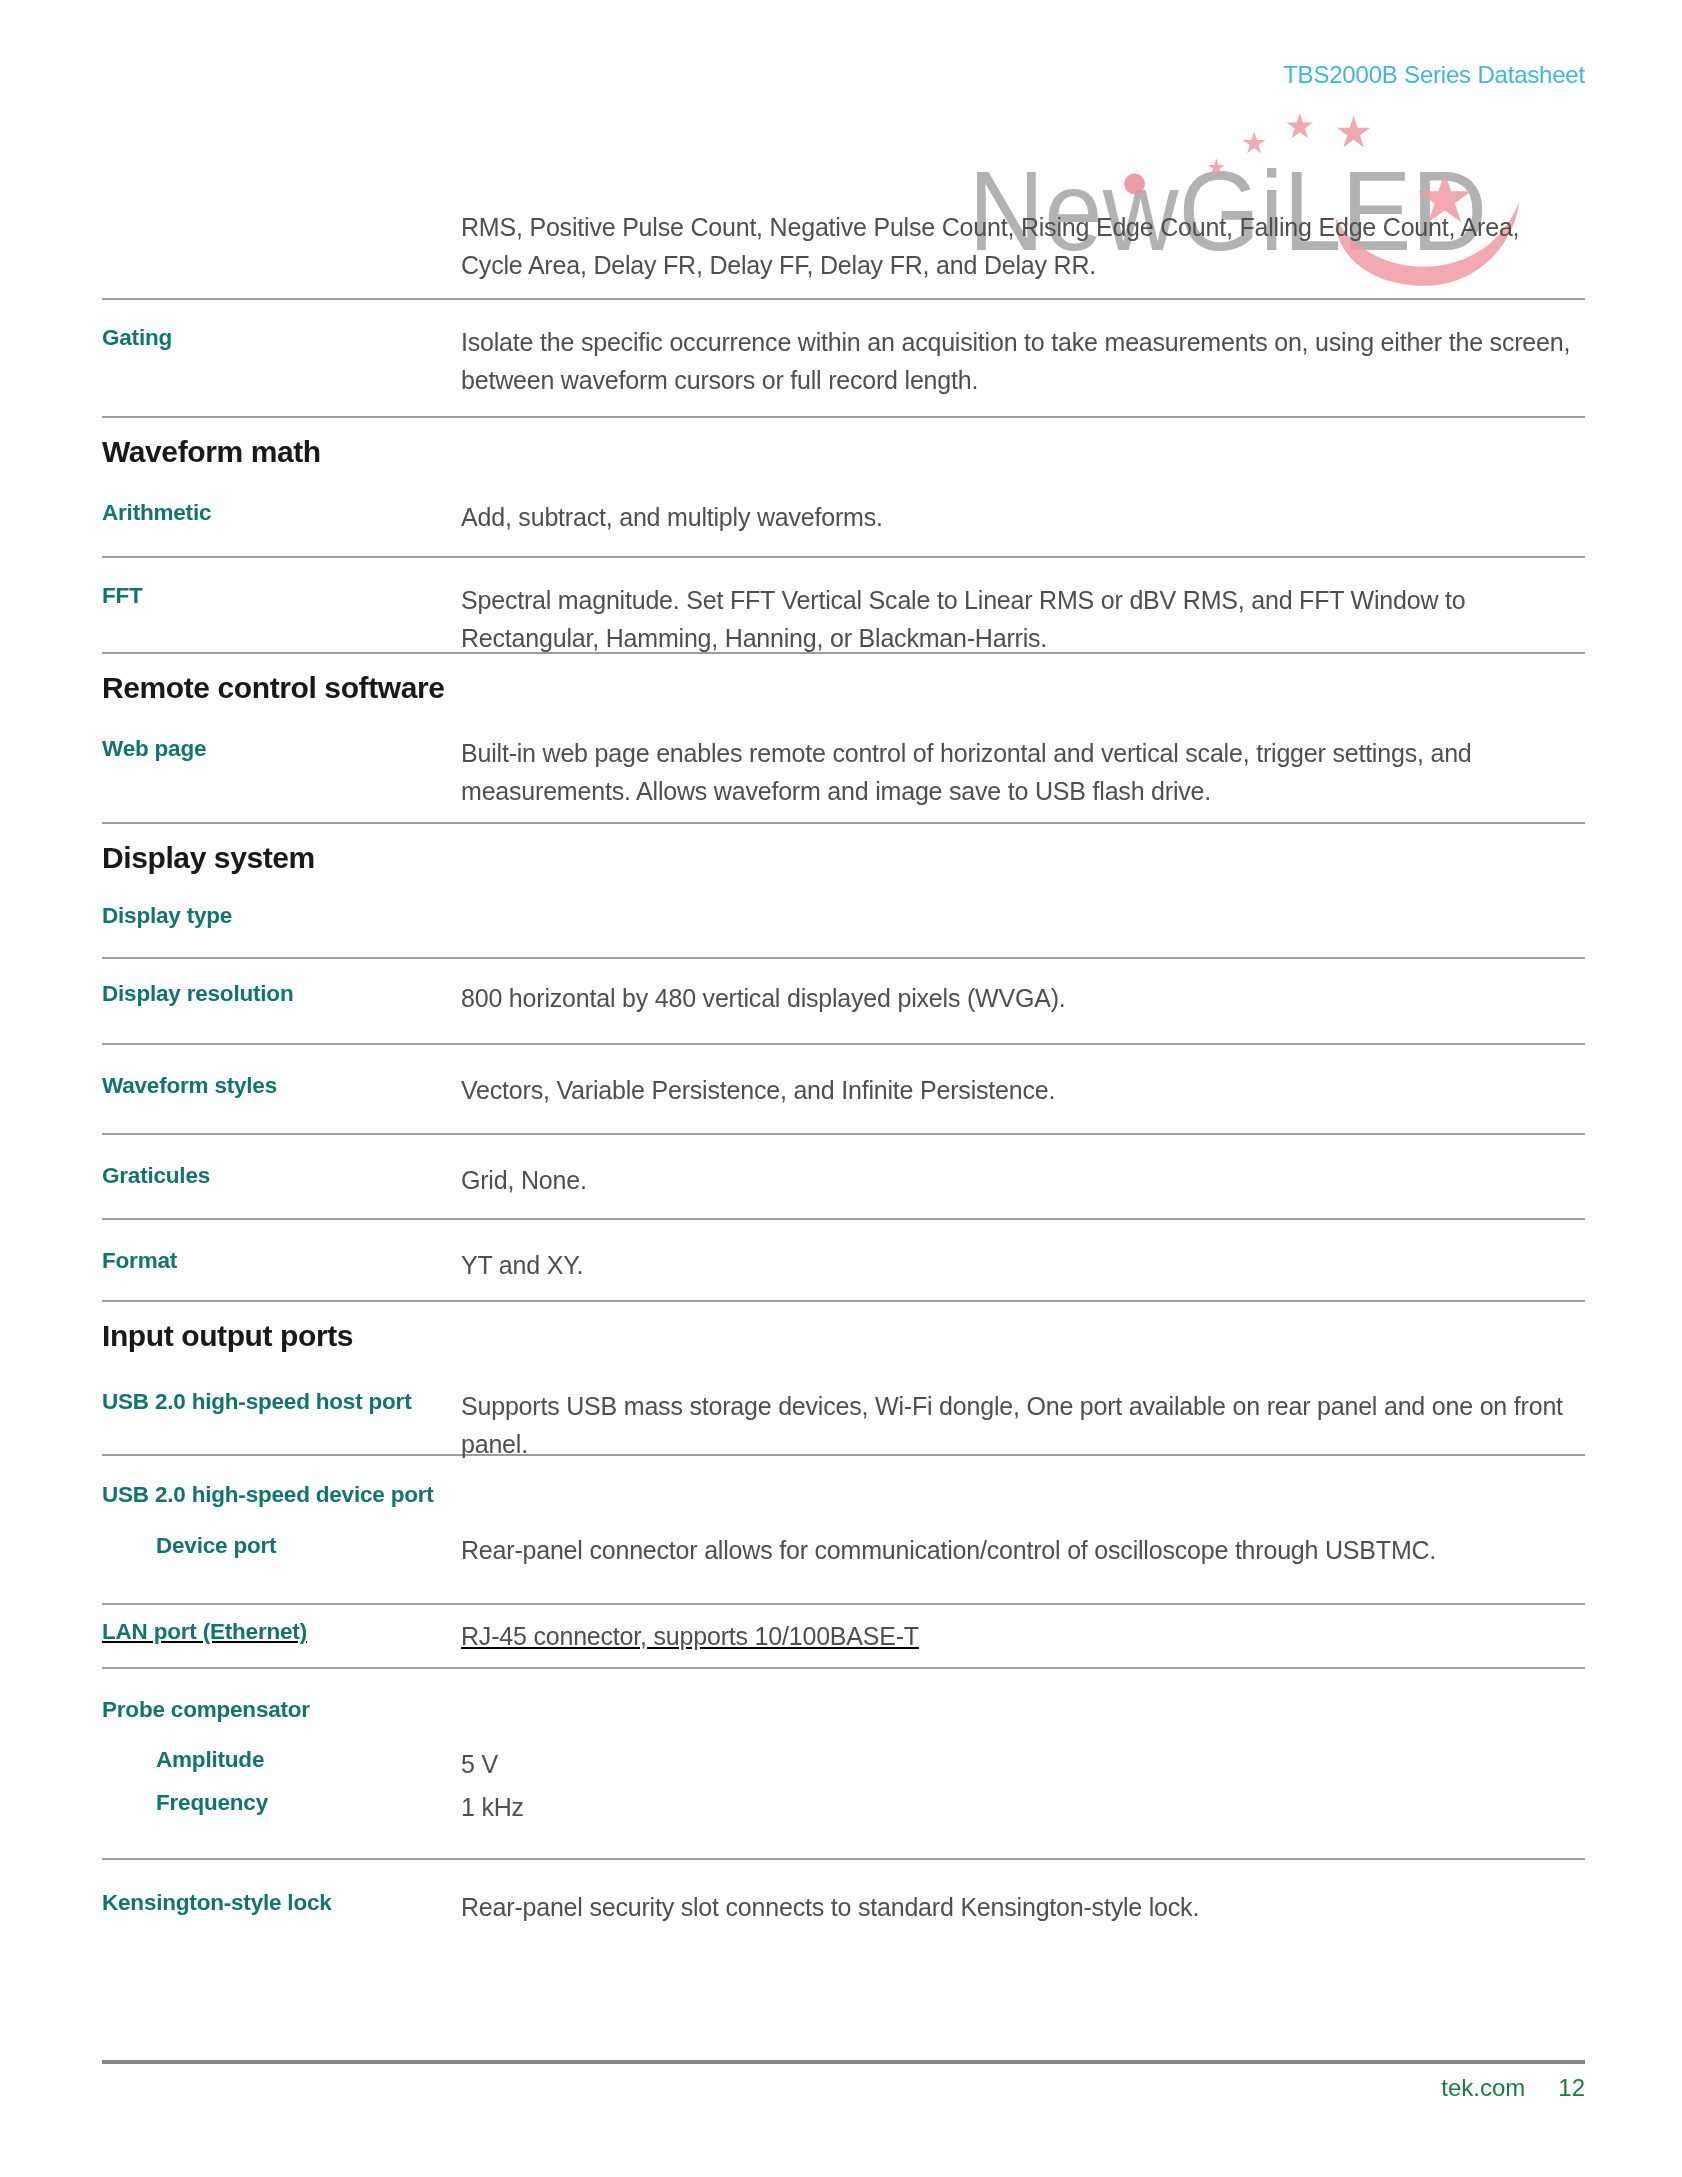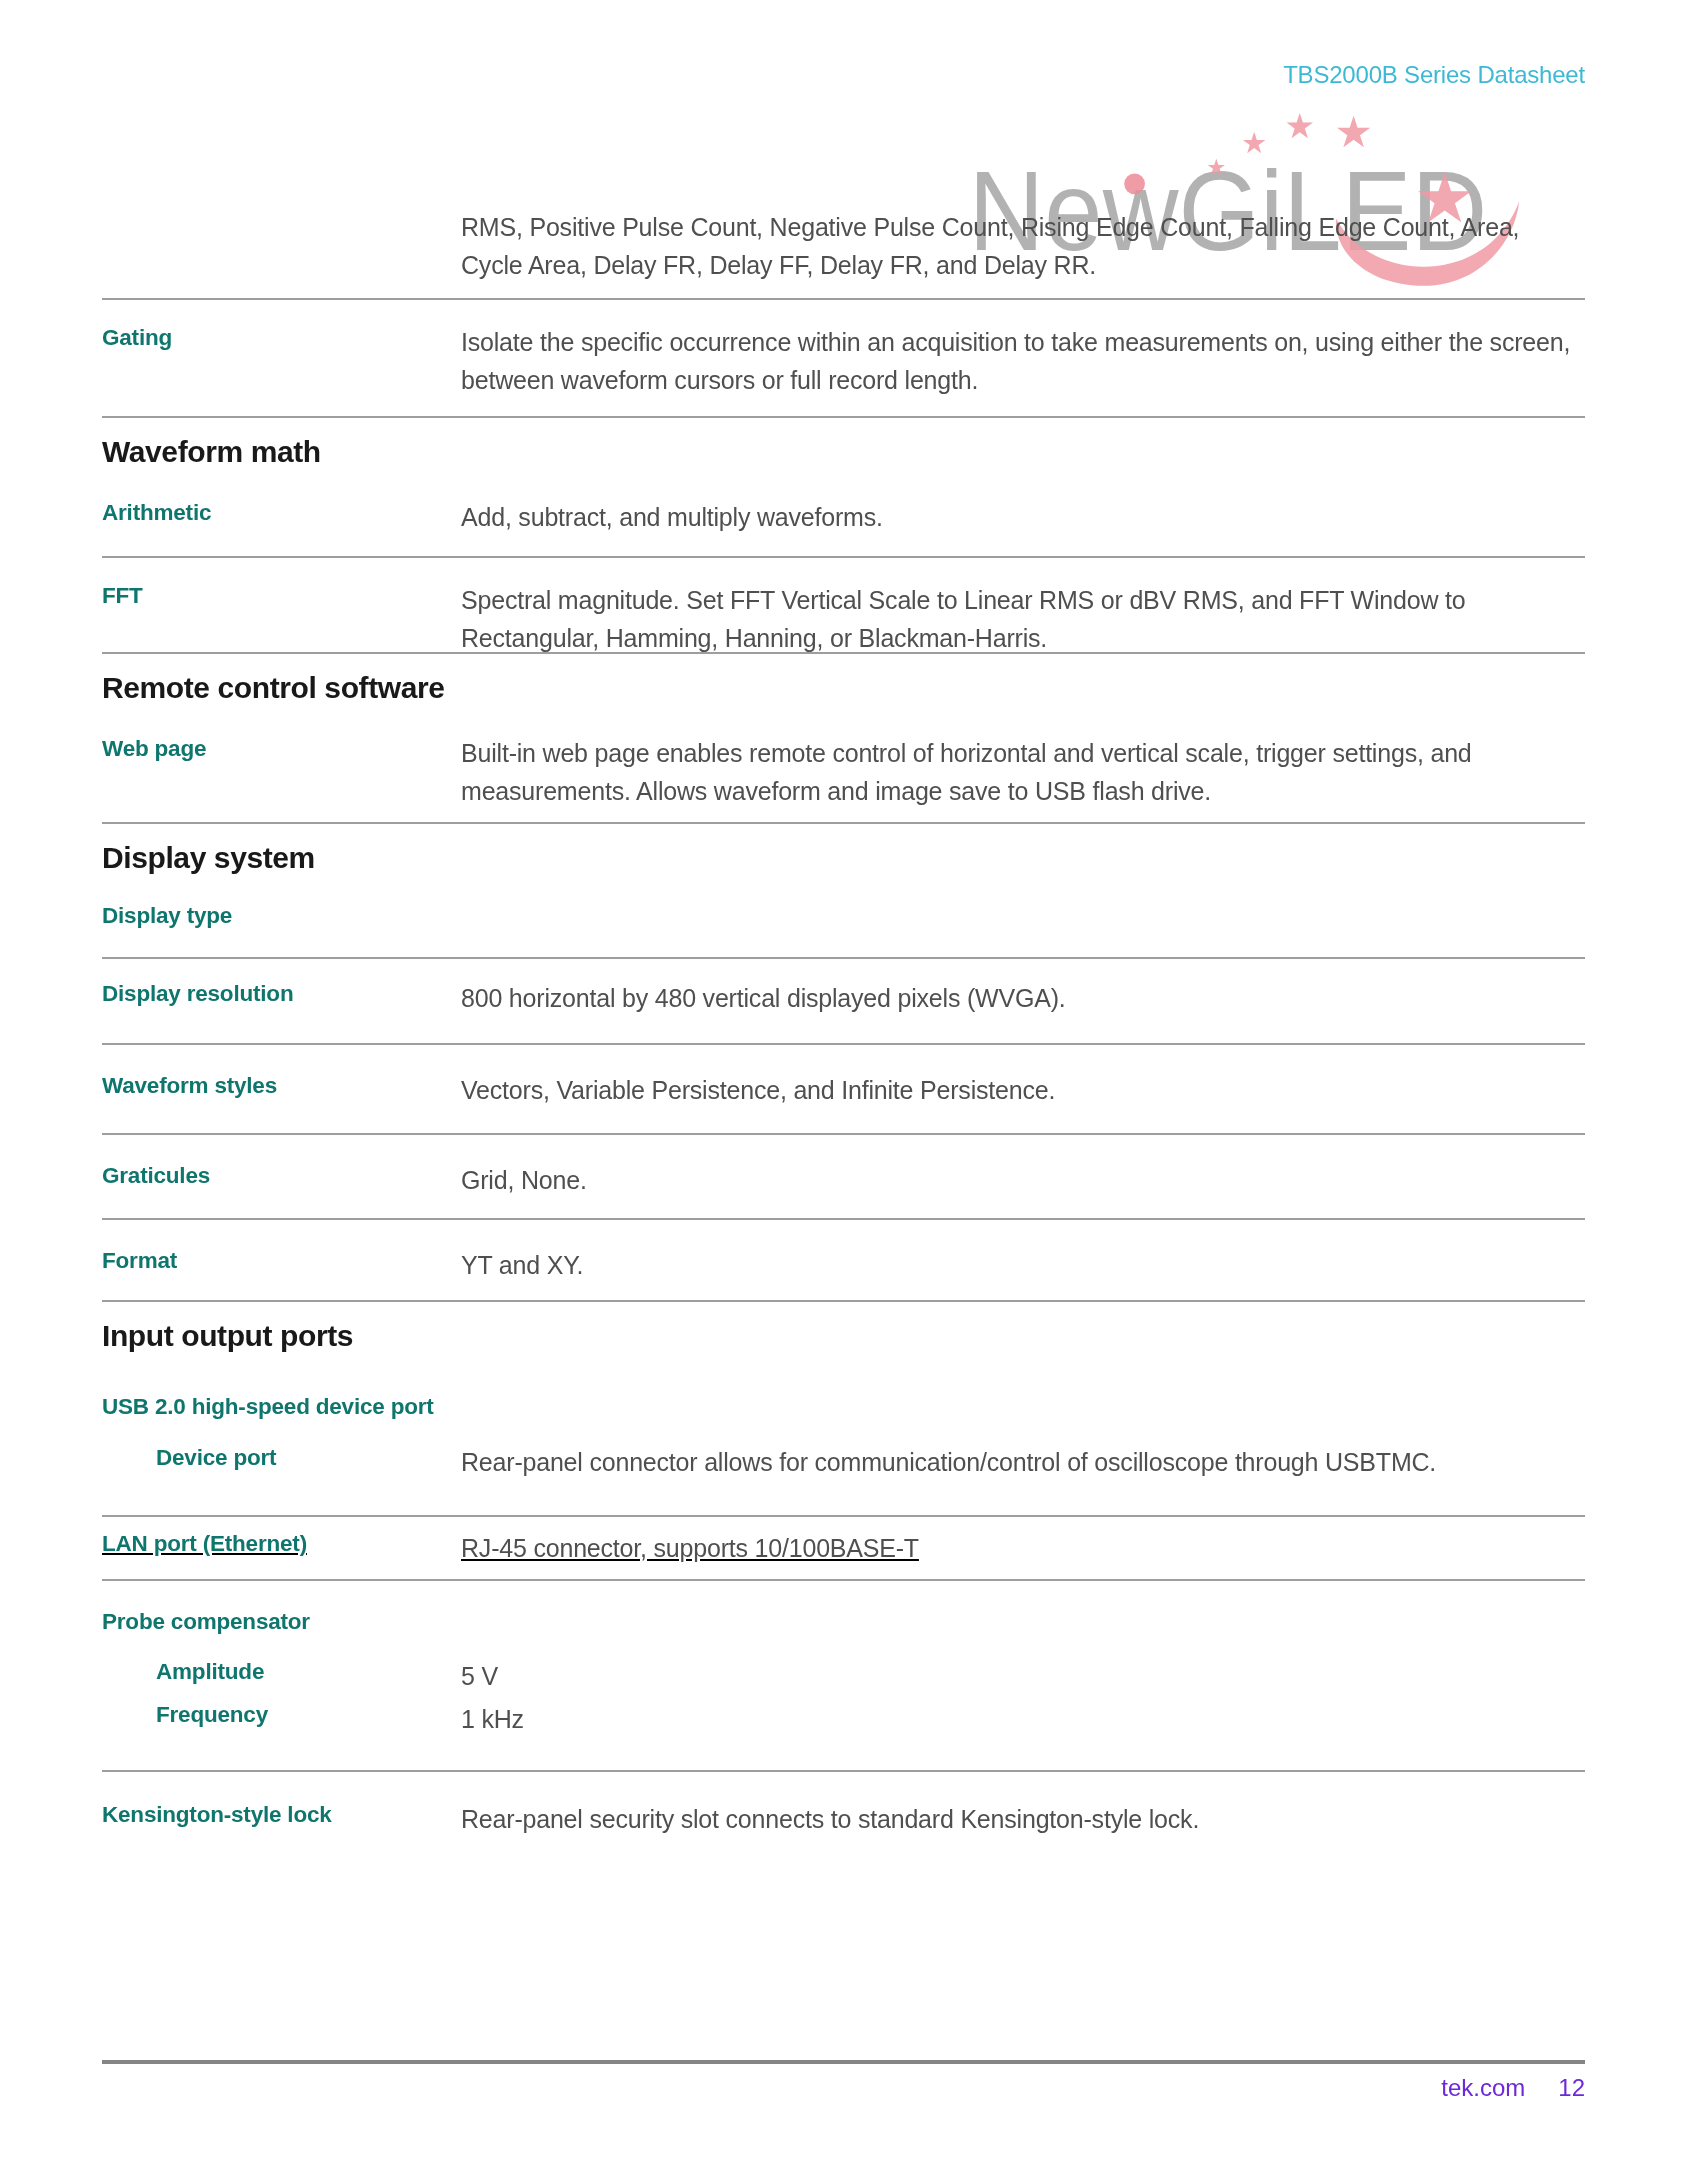--- a/index.html
+++ b/index.html
@@ -28,21 +28,21 @@
     flex:1; color:#4f4f4f; font-size:25px; letter-spacing:-0.2px; line-height:38px;
   }
   .section-heading {
     font-size:30px; font-weight:bold; color:#191919; letter-spacing:-0.4px;
     padding-top:17.3px;
   }
   .subhdr .label { width:100%; }
   
   .footer-rule { position:absolute; left:102px; width:1483px; top:2060px; height:3.5px; background:#858585; }
   .footer-text {
-    position:absolute; top:2074px; right:98px; font-size:24px; color:#6d28d9;
+    position:absolute; top:2074px; right:98px; font-size:24px; color:#15803d;
   }
   .footer-text .pagenum { margin-left:33px; }
 </style>
 </head>
 <body>
 
 <div class="page">
 
   <div class="doc-header">TBS2000B Series Datasheet</div>
 
@@ -110,20 +110,24 @@
       <div class="value">Grid, None.</div>
     </div>
 
     <div class="row" style="height:82px; padding-top:26px;">
       <div class="label">Format</div>
       <div class="value">YT and XY.</div>
     </div>
 
     <h2 class="section-heading" style="height:66px;">Input output ports</h2>
 
+    <div class="row" style="height:88px; padding-top:19px;">
+      <div class="label">USB 2.0 high-speed host port</div>
+      <div class="value">Supports USB mass storage devices, Wi-Fi dongle, One port available on rear panel and one on front panel.</div>
+    </div>
 
     <div class="row noline subhdr" style="height:58px; padding-top:24px;">
       <div class="label">USB 2.0 high-speed device port</div>
     </div>
 
     <div class="row" style="height:91px; padding-top:17.3px;">
       <div class="label indent">Device port</div>
       <div class="value">Rear-panel connector allows for communication/control of oscilloscope through USBTMC.</div>
     </div>
 

